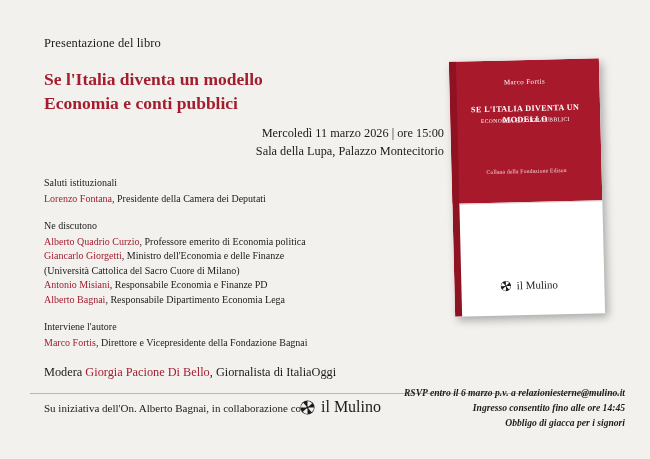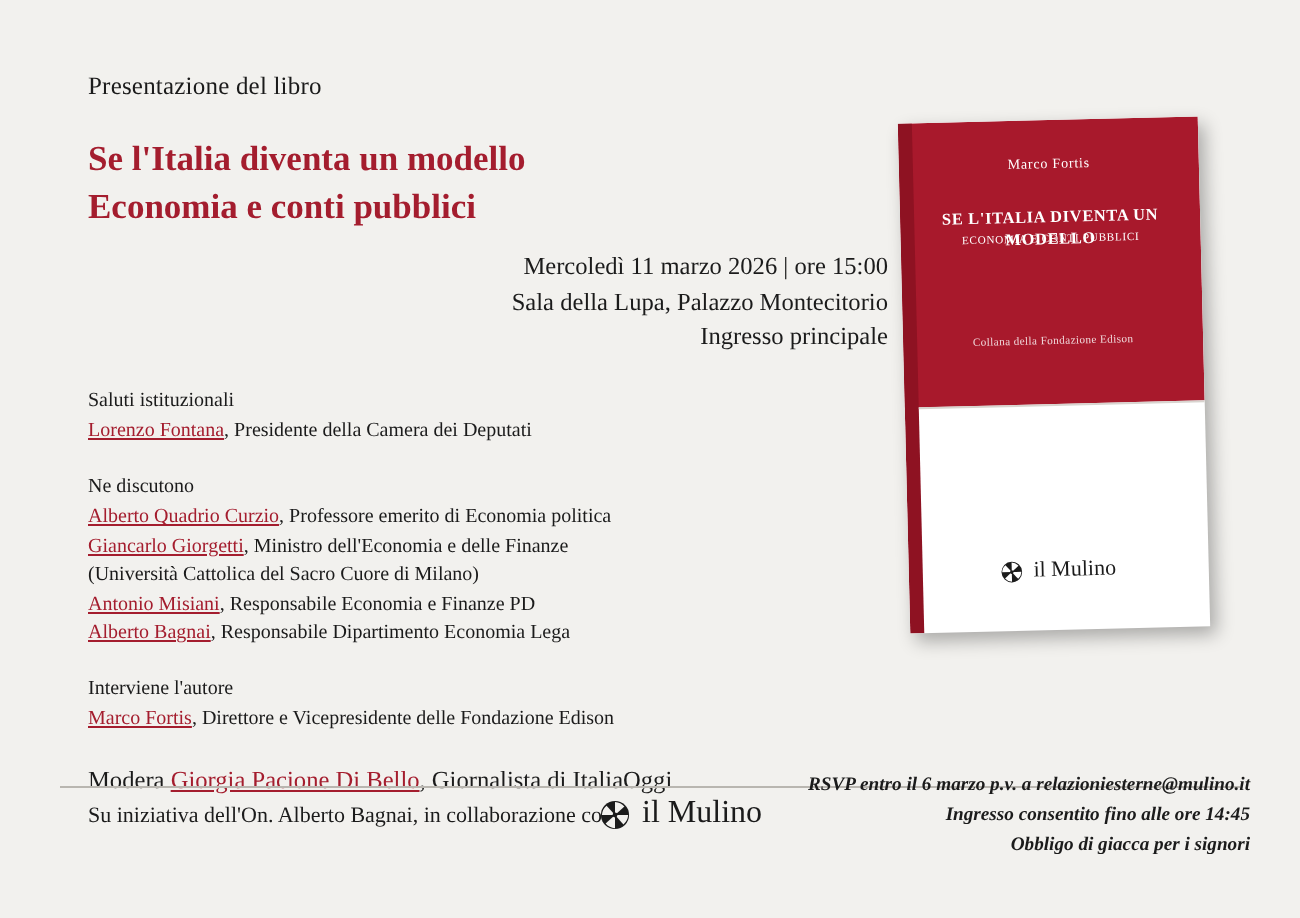--- a/index.html
+++ b/index.html
@@ -51,21 +51,21 @@
     text-align: right;
   }
   .when div { white-space: nowrap; }
 
   .block {
     font-size: 10px;
     line-height: 1.45;
     margin-bottom: 13px;
   }
   .block .head { margin-bottom: 1px; }
-  .red { color: #a41d2e; text-decoration: underline; }
+  .red { color: #a41d2e; }
   .moderator {
     font-size: 12.3px;
     margin-top: 15px;
   }
 
   
   .rule {
     position: absolute;
     left: 30px;
     top: 393px;
@@ -209,40 +209,39 @@
     <div class="kicker">Presentazione del libro</div>
 
     <div class="title">
       <span class="l2">Se l'Italia diventa un modello</span>
       <span class="l2">Economia e conti pubblici</span>
     </div>
 
     <div class="when">
       <div>Mercoledì 11 marzo 2026 | ore 15:00</div>
       <div>Sala della Lupa, Palazzo Montecitorio</div>
-      <div>Ingresso principale</div>
     </div>
 
     <div class="block">
       <div class="head">Saluti istituzionali</div>
       <div><span class="red">Lorenzo Fontana</span><span>, Presidente della Camera dei Deputati</span></div>
     </div>
 
     <div class="block">
       <div class="head">Ne discutono</div>
       <div><span class="red">Alberto Quadrio Curzio</span><span>, Professore emerito di Economia politica</span></div>
       <div><span class="red">Giancarlo Giorgetti</span><span>, Ministro dell'Economia e delle Finanze</span></div>
       <div><span>(Università Cattolica del Sacro Cuore di Milano)</span></div>
       <div><span class="red">Antonio Misiani</span><span>, Responsabile Economia e Finanze PD</span></div>
       <div><span class="red">Alberto Bagnai</span><span>, Responsabile Dipartimento Economia Lega</span></div>
     </div>
 
     <div class="block">
       <div class="head">Interviene l'autore</div>
-      <div><span class="red">Marco Fortis</span><span>, Direttore e Vicepresidente delle Fondazione Edison</span></div>
+      <div><span class="red">Marco Fortis</span><span>, Direttore e Vicepresidente della Fondazione Bagnai</span></div>
     </div>
 
     <div class="moderator"><span>Modera </span><span class="red">Giorgia Pacione Di Bello</span><span>, Giornalista di ItaliaOggi</span></div>
 
   </div>
 
   <div class="rule"></div>
 
   <div class="footer-left">Su iniziativa dell'On. Alberto Bagnai, in collaborazione con</div>
 

